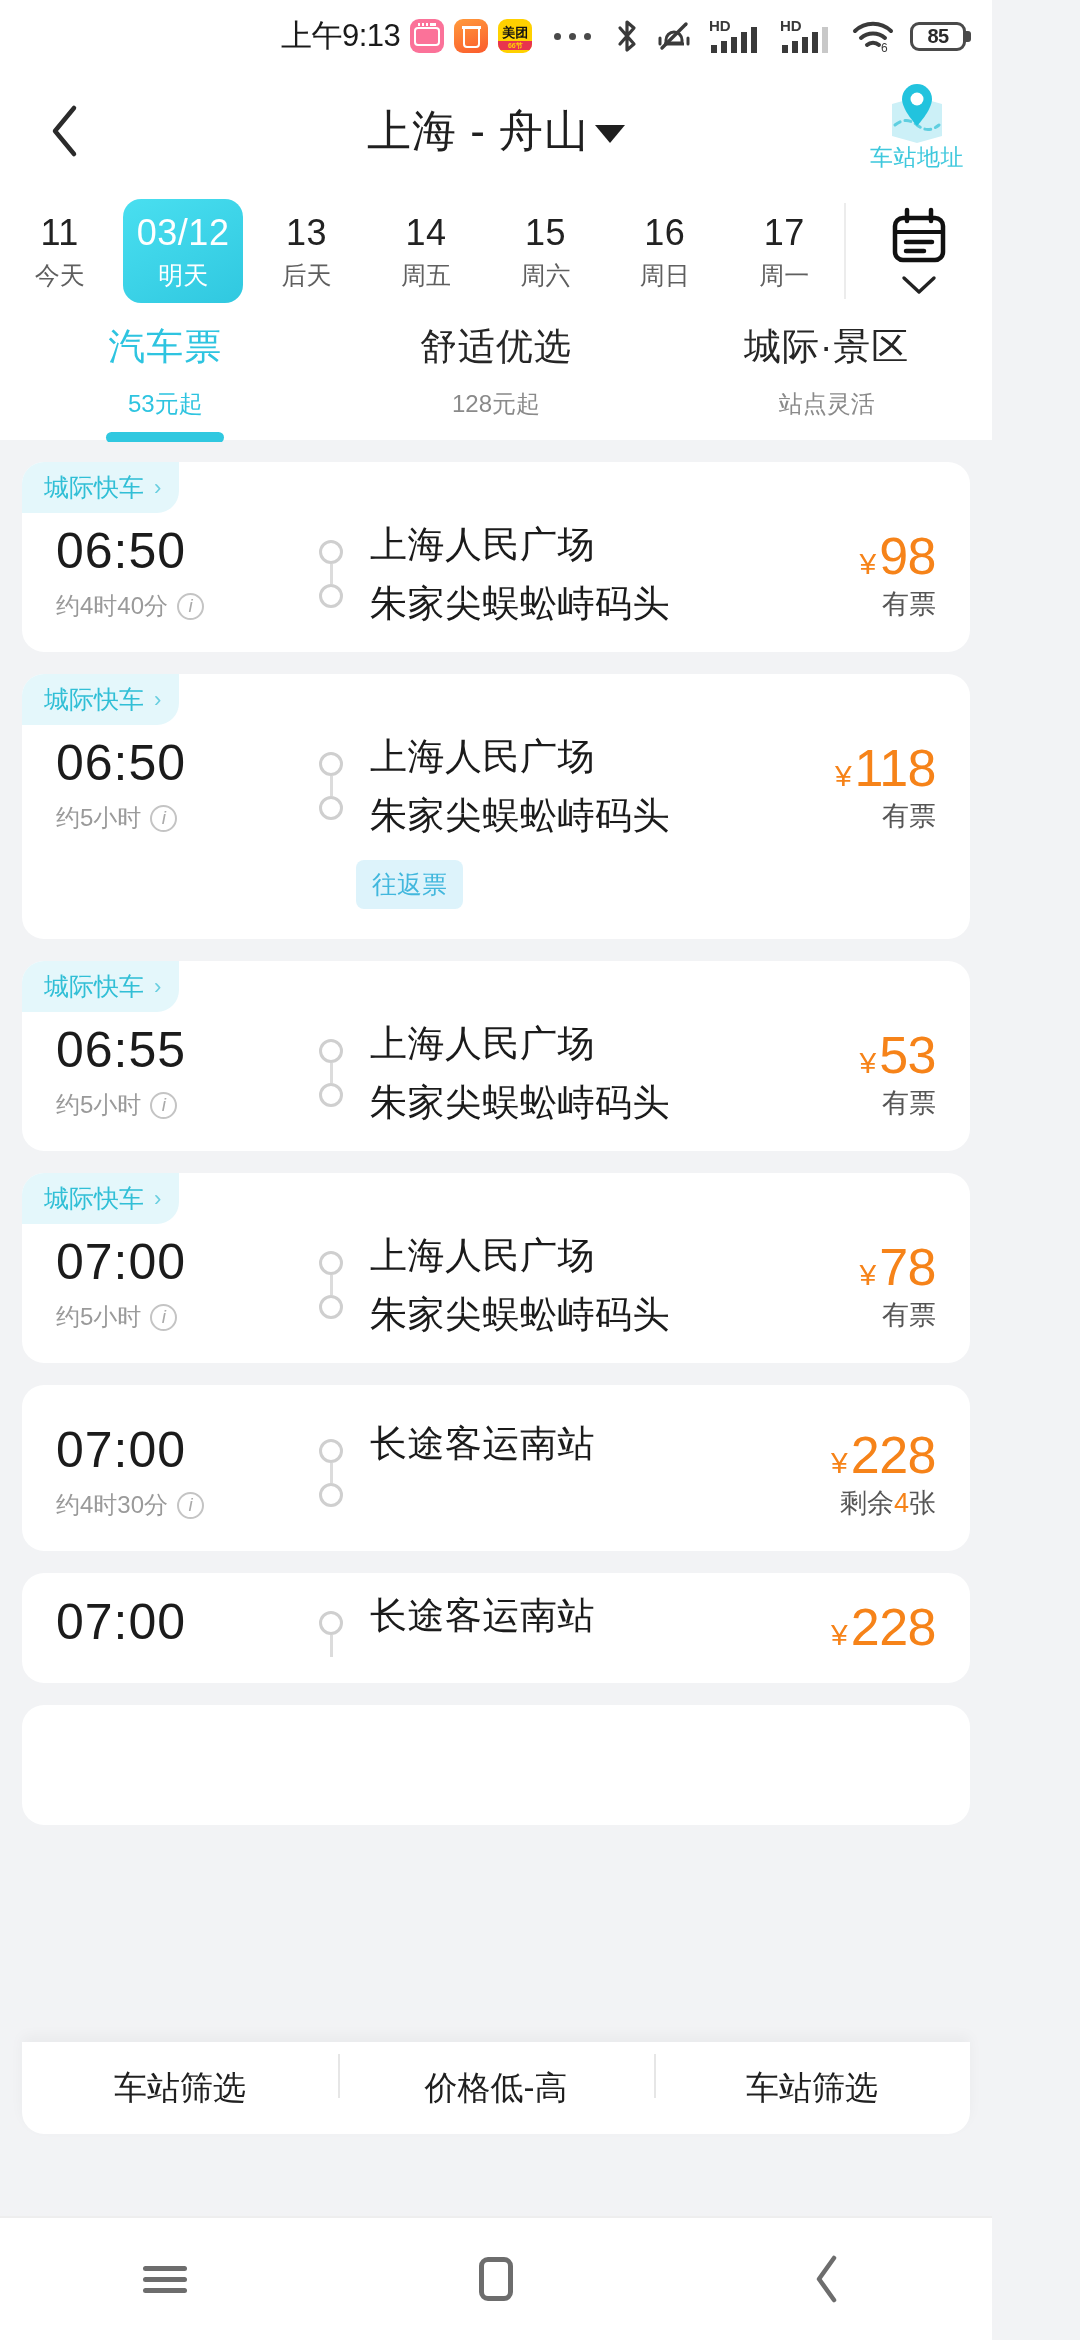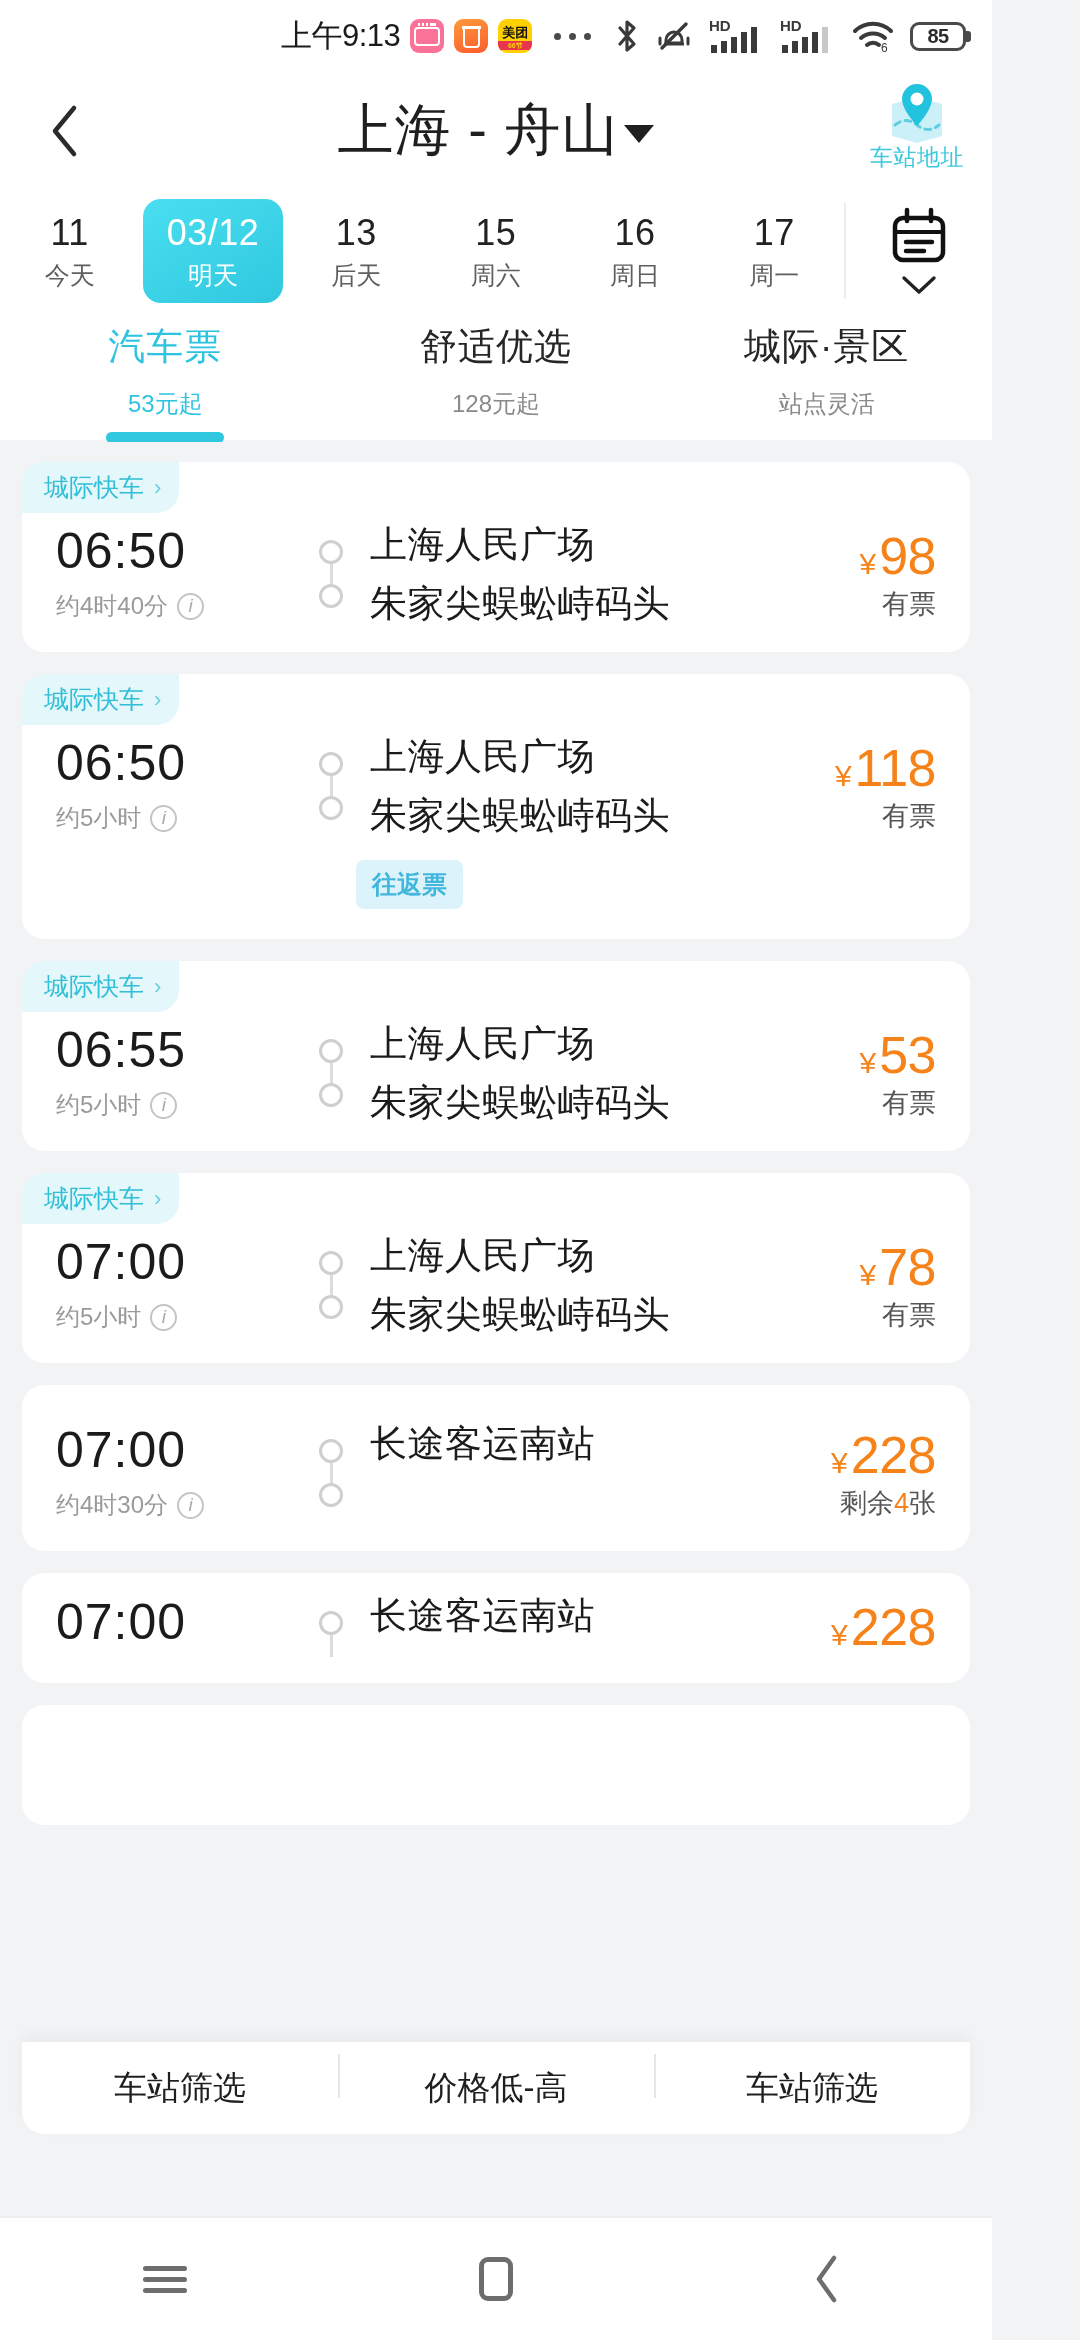--- a/index.html
+++ b/index.html
@@ -41,21 +41,21 @@
   .battery::after { content:""; position:absolute; right:-8px; width:5px; height:11px;
                     background:#4a4a4a; border-radius:0 3px 3px 0; }
   .battery span { font-size:20px; color:#2b2b2b; font-weight:600; letter-spacing:-0.5px; }
 
   
   .header { height:118px; background:#fff; display:flex; align-items:center;
             position:relative; padding:0 30px; }
   .back-btn { width:70px; height:70px; display:flex; align-items:center; justify-content:center; }
   .title-wrap { position:absolute; left:0; right:0; display:flex; align-items:center;
                 justify-content:center; gap:6px; pointer-events:none; }
-  .title { font-size:56px; color:#1f1f1f; font-weight:500; letter-spacing:1px; }
+  .title { font-size:44px; color:#1f1f1f; font-weight:500; letter-spacing:1px; }
   .caret-down { width:0;height:0;border-left:15px solid transparent;border-right:15px solid transparent;
                 border-top:18px solid #1f1f1f; margin-top:6px; }
   .map-entry { position:absolute; right:22px; top:8px; width:106px; display:flex;
                flex-direction:column; align-items:center; }
   .map-entry .lbl { font-size:23px; color:#3ec8dd; margin-top:-4px; letter-spacing:0.5px; }
 
   
   .datebar { height:122px; background:#fff; display:flex; align-items:center; position:relative; }
   .dates { flex:1; display:flex; align-items:center; }
   .date-cell { flex:1; display:flex; flex-direction:column; align-items:center;
@@ -101,21 +101,21 @@
   .tline { width:3px; background:#dcdcdc; flex:1; }
   .col-stops { flex:1; display:flex; flex-direction:column; justify-content:space-between; padding-left:14px; }
   .stop { font-size:37px; color:#1b1b1b; letter-spacing:0.5px; line-height:1; }
   .col-price { width:250px; display:flex; flex-direction:column;
                justify-content:space-between; align-items:flex-end; }
   .price { display:flex; align-items:baseline; color:#f68319; }
   .price .yen { font-size:30px; margin-right:3px; }
   .price .amt { font-size:52px; letter-spacing:-0.5px; }
   .avail { font-size:27px; color:#555; }
   .avail .num { color:#f68319; }
-  .tag-row { margin-top:26px; padding-left:300px;font-weight:bold; }
+  .tag-row { margin-top:26px; padding-left:300px; }
   .rt-tag { display:inline-block; background:#ddf3fb; color:#41b7dd; font-size:25px;
             padding:8px 16px; border-radius:8px; }
   .card.compact { padding-bottom:26px; }
   .card.compact .row { margin-top:0; }
   .card.compact .col-track { padding-bottom:0; }
 
   
   .filterbar { position:absolute; left:22px; right:22px; bottom:206px; height:92px;
                background:#fff; border-radius:0 0 22px 22px; display:flex;
                align-items:center; box-shadow:0 -6px 14px rgba(0,0,0,0.04); }
@@ -220,20 +220,24 @@
         </div>
         <div class="date-cell sel">
           <span class="d1">03/12</span>
           <span class="d2">明天</span>
         </div>
         <div class="date-cell">
           <span class="d1">13</span>
           <span class="d2">后天</span>
         </div>
         <div class="date-cell">
+          <span class="d1">14</span>
+          <span class="d2">周五</span>
+        </div>
+        <div class="date-cell">
           <span class="d1">15</span>
           <span class="d2">周六</span>
         </div>
         <div class="date-cell">
           <span class="d1">16</span>
           <span class="d2">周日</span>
         </div>
         <div class="date-cell">
           <span class="d1">17</span>
           <span class="d2">周一</span>

